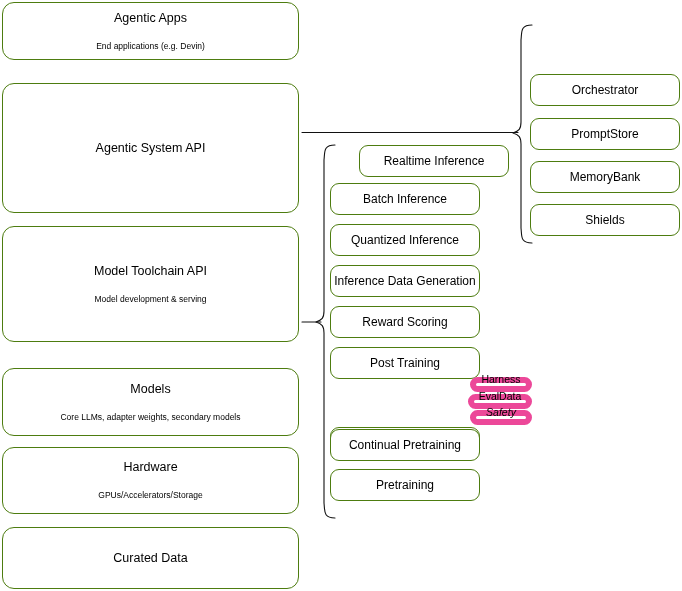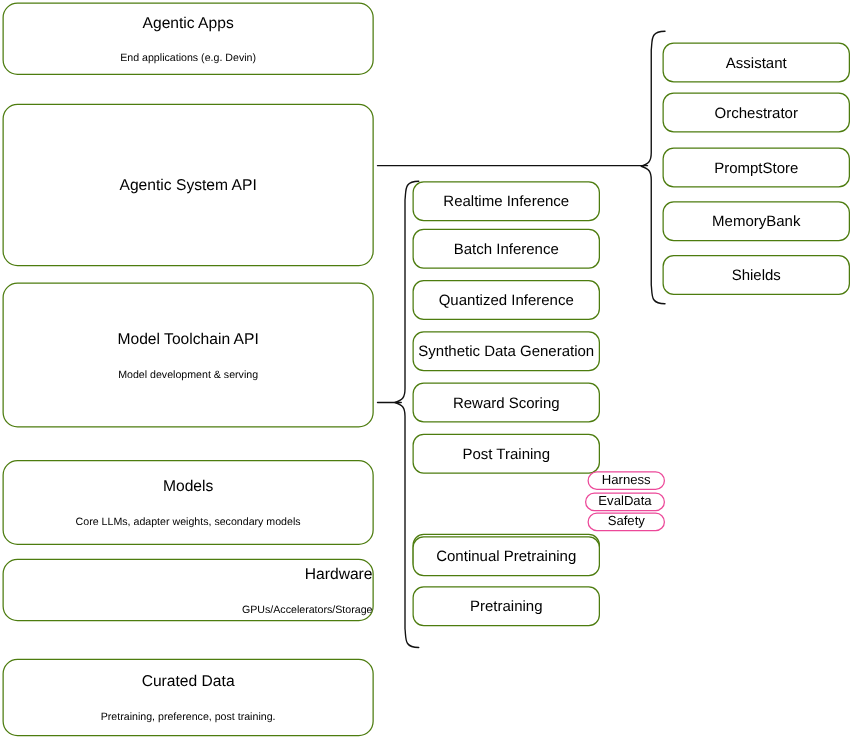--- a/index.html
+++ b/index.html
@@ -60,21 +60,21 @@
     height: 32px;
   }
   .chip .title { font-size: 12px; }
   .mid-chip { left: 330px; width: 150px; }
   .right-chip { left: 530px; width: 150px; }
 
   
   .pill {
     position: absolute;
     box-sizing: border-box;
-    border: 1px solid #ec4899;
+    border: 6px solid #ec4899;
     border-radius: 999px;
     background: #ffffff;
     height: 15px;
     display: flex;
     align-items: flex-end;
     justify-content: center;
     font-size: 10.5px;
     line-height: 13px;
     white-space: nowrap;
     z-index: 6;
@@ -136,41 +136,40 @@
   <div class="node layer" style="top:226px;height:116px;">
     <span class="title">Model Toolchain API</span>
     <span class="subtitle">Model development &amp; serving</span>
   </div>
 
   <div class="node layer" style="top:368px;height:68px;">
     <span class="title">Models</span>
     <span class="subtitle">Core LLMs, adapter weights, secondary models</span>
   </div>
 
-  <div class="node layer" style="top:447px;height:50px;align-items:flex-end;">
+  <div class="node layer" style="top:447px;height:67px;">
     <span class="title">Hardware</span>
     <span class="subtitle">GPUs/Accelerators/Storage</span>
   </div>
 
   <div class="node layer" style="top:527px;height:62px;">
     <span class="title">Curated Data</span>
-    <span class="subtitle">Pretraining, preference, post training.</span>
-  </div>
-
-  <div class="node chip mid-chip" style="top:145px;">
+  </div>
+
+  <div class="node chip mid-chip" style="top:145px;margin-left:29px;">
     <span class="title">Realtime Inference</span>
   </div>
   <div class="node chip mid-chip" style="top:183px;">
     <span class="title">Batch Inference</span>
   </div>
   <div class="node chip mid-chip" style="top:224px;">
     <span class="title">Quantized Inference</span>
   </div>
   <div class="node chip mid-chip" style="top:265px;">
-    <span class="title">Synthetic Data Generation</span>
+    <span class="title">Inference Data Generation</span>
   </div>
   <div class="node chip mid-chip" style="top:306px;">
     <span class="title">Reward Scoring</span>
   </div>
   <div class="node chip mid-chip" style="top:347px;">
     <span class="title">Post Training</span>
   </div>
   <div class="node chip mid-chip" style="top:388px;margin-top:39px;">
     <span class="title">Evals</span>
   </div>
@@ -180,27 +179,24 @@
   <div class="node chip mid-chip" style="top:469px;">
     <span class="title">Pretraining</span>
   </div>
 
   <div class="pill" style="left:470px;top:377px;width:62px;">
     <span>Harness</span>
   </div>
   <div class="pill" style="left:468px;top:394px;width:64px;">
     <span>EvalData</span>
   </div>
-  <div class="pill" style="left:470px;top:410px;width:62px;">
+  <div class="pill" style="left:470px;top:410px;width:62px;font-style:italic;">
     <span>Safety</span>
   </div>
 
-  <div class="node chip right-chip" style="top:34px;">
-    <span class="title">Assistant</span>
-  </div>
   <div class="node chip right-chip" style="top:74px;">
     <span class="title">Orchestrator</span>
   </div>
   <div class="node chip right-chip" style="top:118px;">
     <span class="title">PromptStore</span>
   </div>
   <div class="node chip right-chip" style="top:161px;">
     <span class="title">MemoryBank</span>
   </div>
   <div class="node chip right-chip" style="top:204px;">

